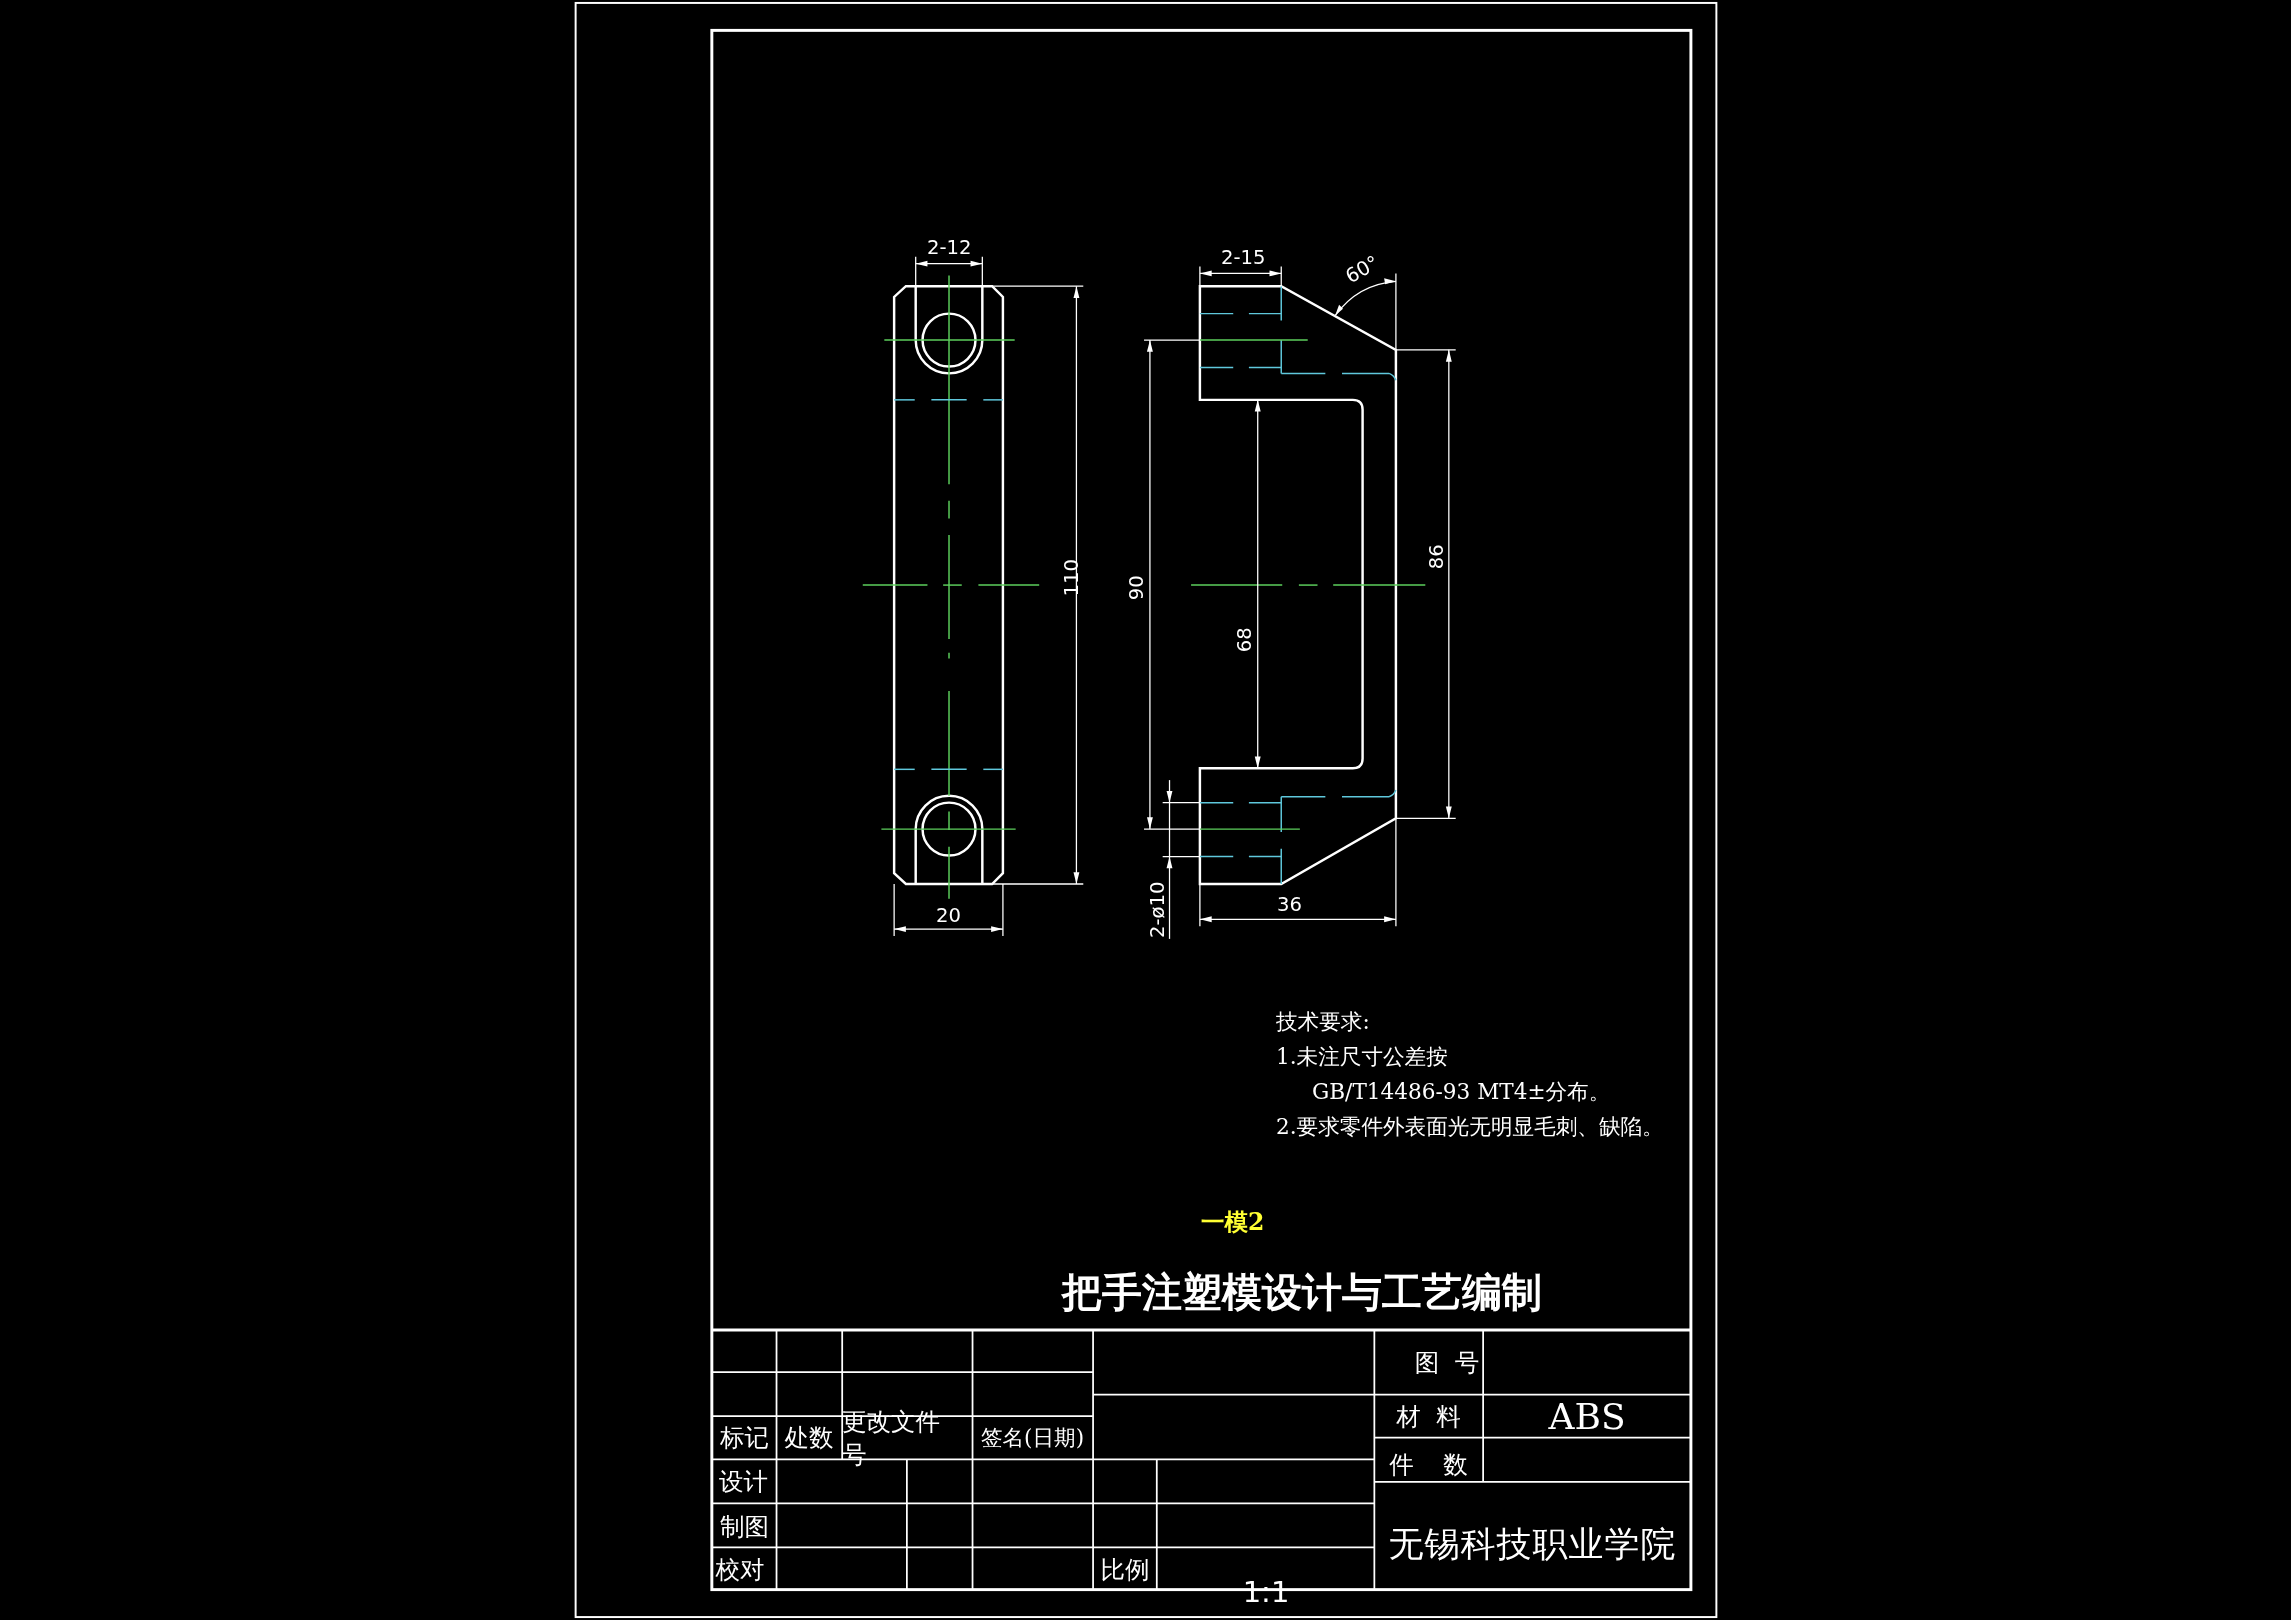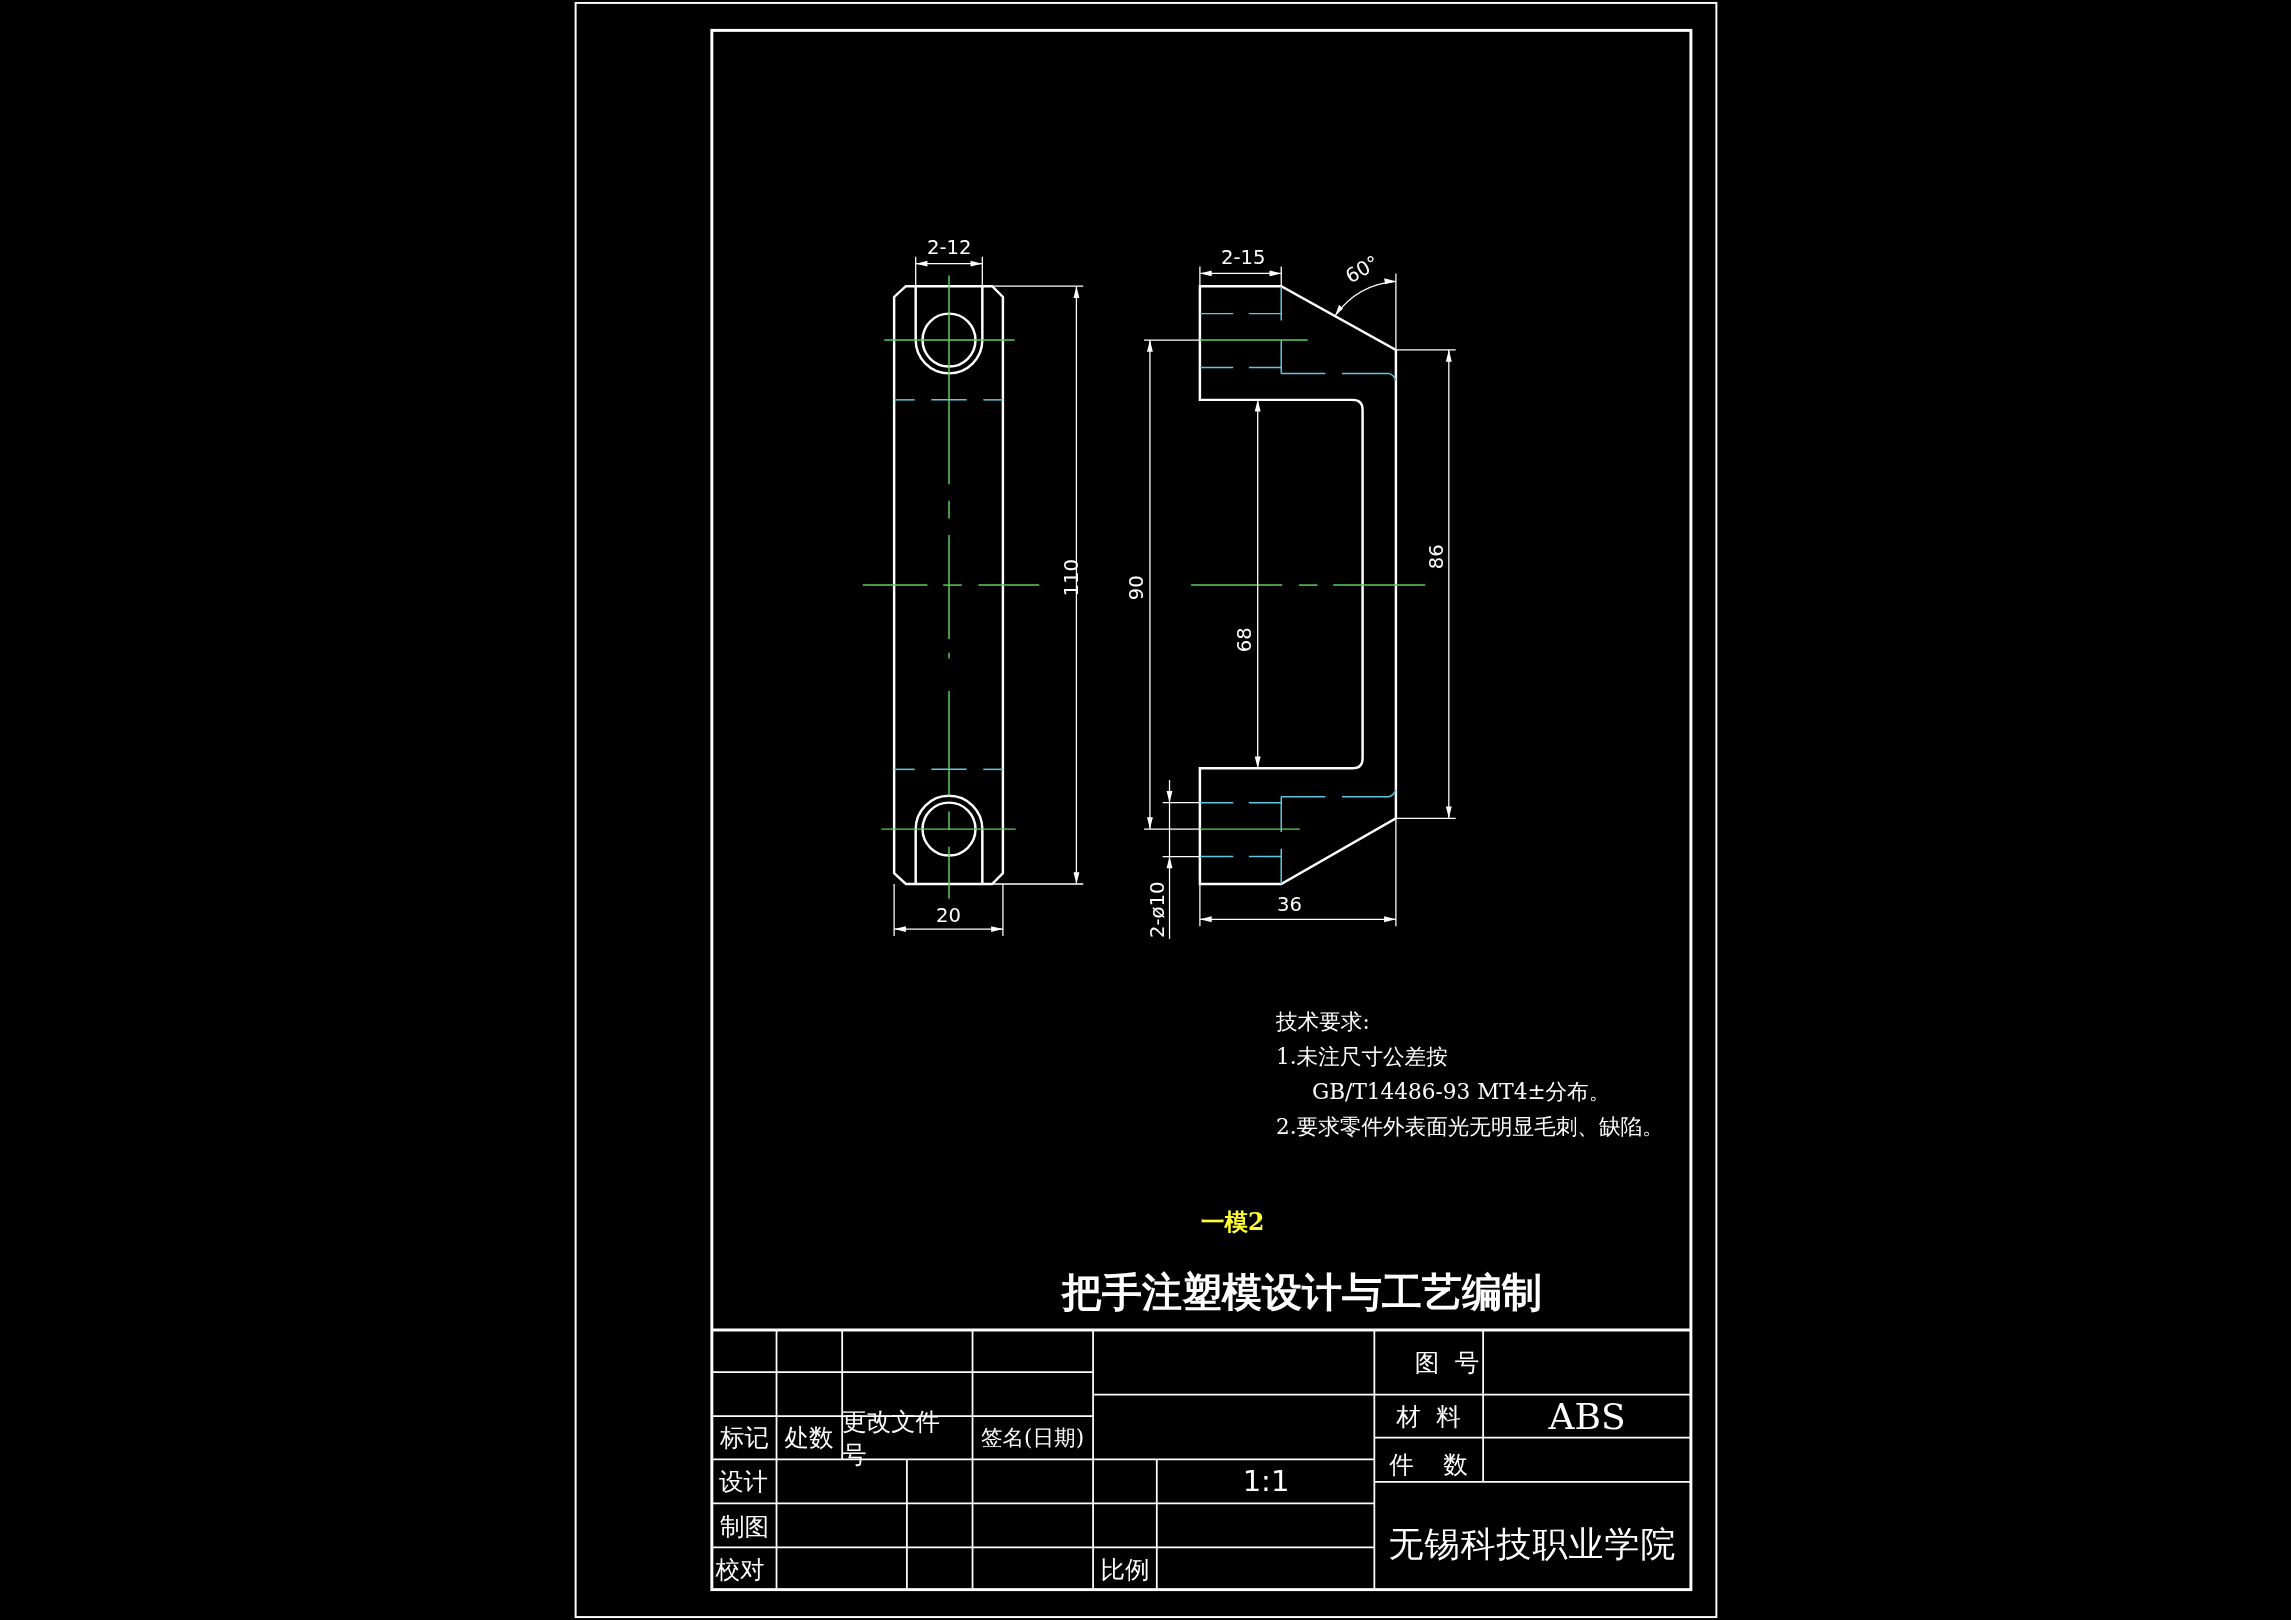--- a/index.html
+++ b/index.html
@@ -208,21 +208,21 @@
 <div class="tb-cell" style="left:712px; top:1416px; width:65px; height:43px;">标记</div>
 <div class="tb-cell" style="left:776px; top:1416px; width:66px; height:43px;">处数</div>
 <div class="tb-cell" style="left:842px; top:1416px; width:119px; height:43px;">更改文件号</div>
 <div class="tb-cell" style="left:972px; top:1416px; width:121px; height:43px; font-size:21.6px;">签名(日期)</div>
 
 <div class="tb-cell" style="left:712px; top:1459px; width:63px; height:44px;">设计</div>
 <div class="tb-cell" style="left:712px; top:1504px; width:65px; height:44px;">制图</div>
 <div class="tb-cell" style="left:712px; top:1548px; width:56px; height:42px;">校对</div>
 
 <div class="tb-cell" style="left:1093px; top:1548px; width:64px; height:42px;">比例</div>
-<div class="tb-cell" style="left:1157px; top:1460px; width:218px; height:42px; font-family:'DejaVu Sans', sans-serif; font-size:29px;">1:1</div>
+<div class="tb-cell" style="left:1157px; top:1571px; width:218px; height:42px; font-family:'DejaVu Sans', sans-serif; font-size:29px;">1:1</div>
 
 <div class="tb-cell" style="left:1374px; top:1330px; width:128px; height:65px; white-space:pre;margin-left:9px;">图  号</div>
 <div class="tb-cell" style="left:1483px; top:1330px; width:208px; height:65px;"></div>
 <div class="tb-cell" style="left:1374px; top:1395px; width:109px; height:43px; white-space:pre;">材  料</div>
 <div class="tb-cell" style="left:1483px; top:1395px; width:208px; height:43px; font-size:36px;">ABS</div>
 <div class="tb-cell" style="left:1374px; top:1438px; width:109px; height:52px; white-space:pre;font-family:Liberation Mono, monospace;">件  数</div>
 <div class="tb-cell" style="left:1483px; top:1438px; width:208px; height:44px;"></div>
 <div class="tb-cell" style="left:1374px; top:1509px; width:317px; height:71px; font-size:35px; letter-spacing:1px;">无锡科技职业学院</div>
 
 

